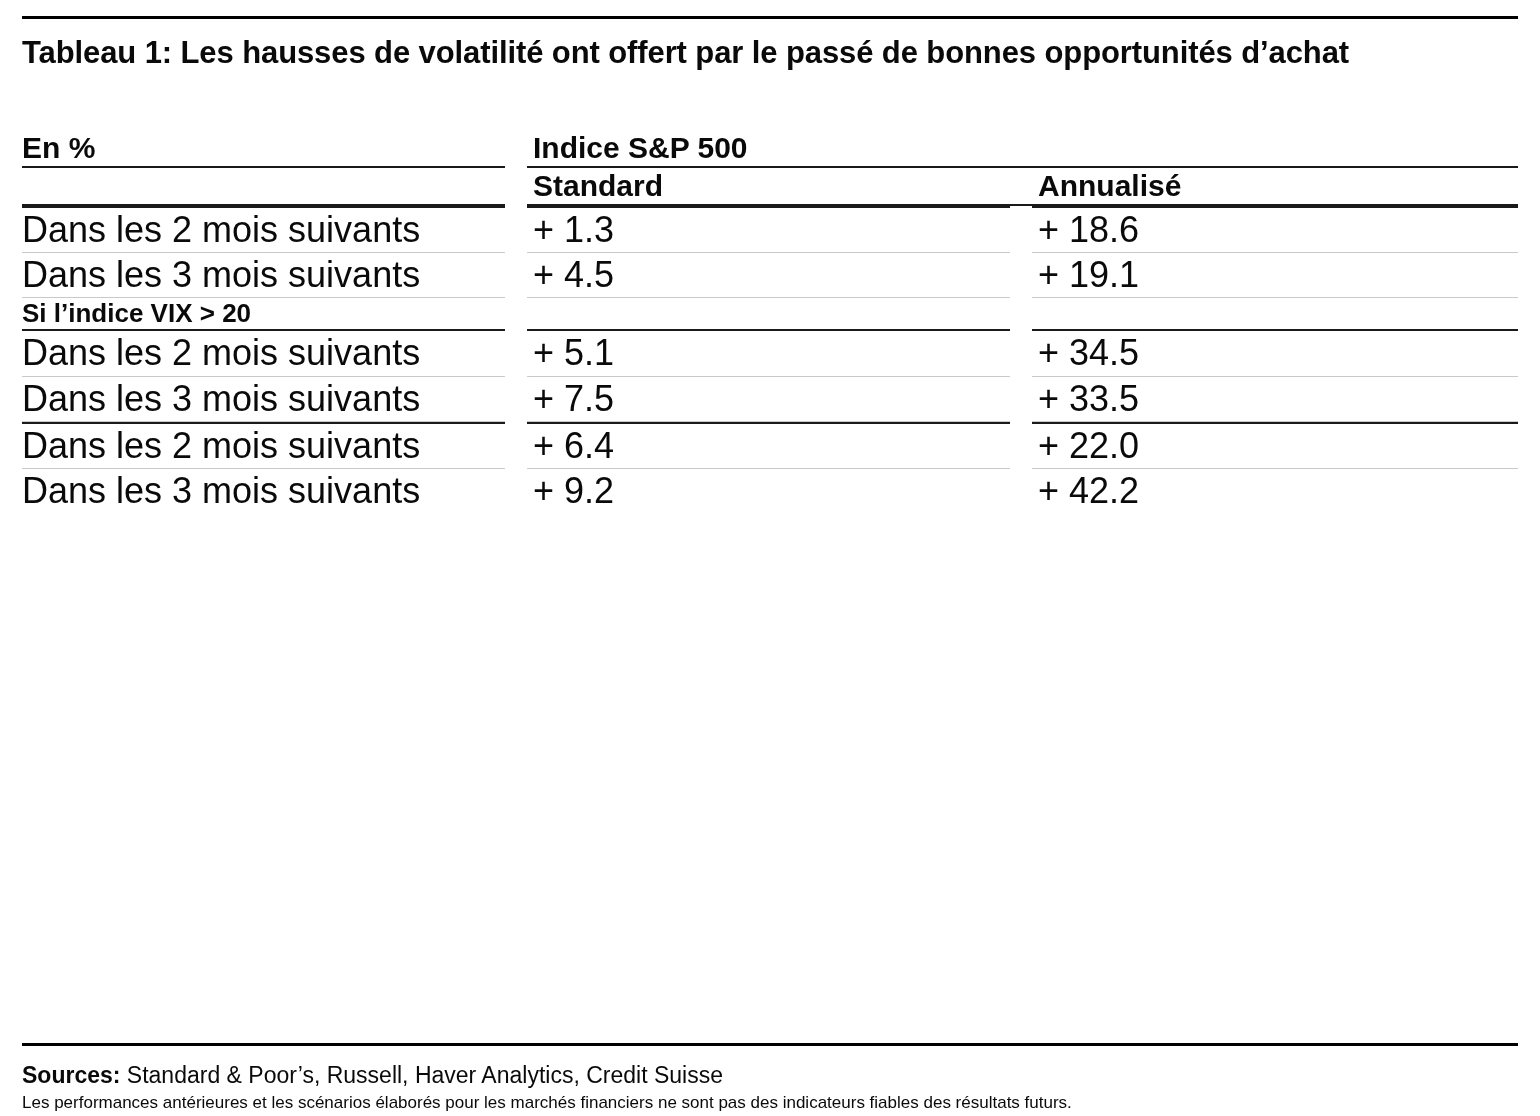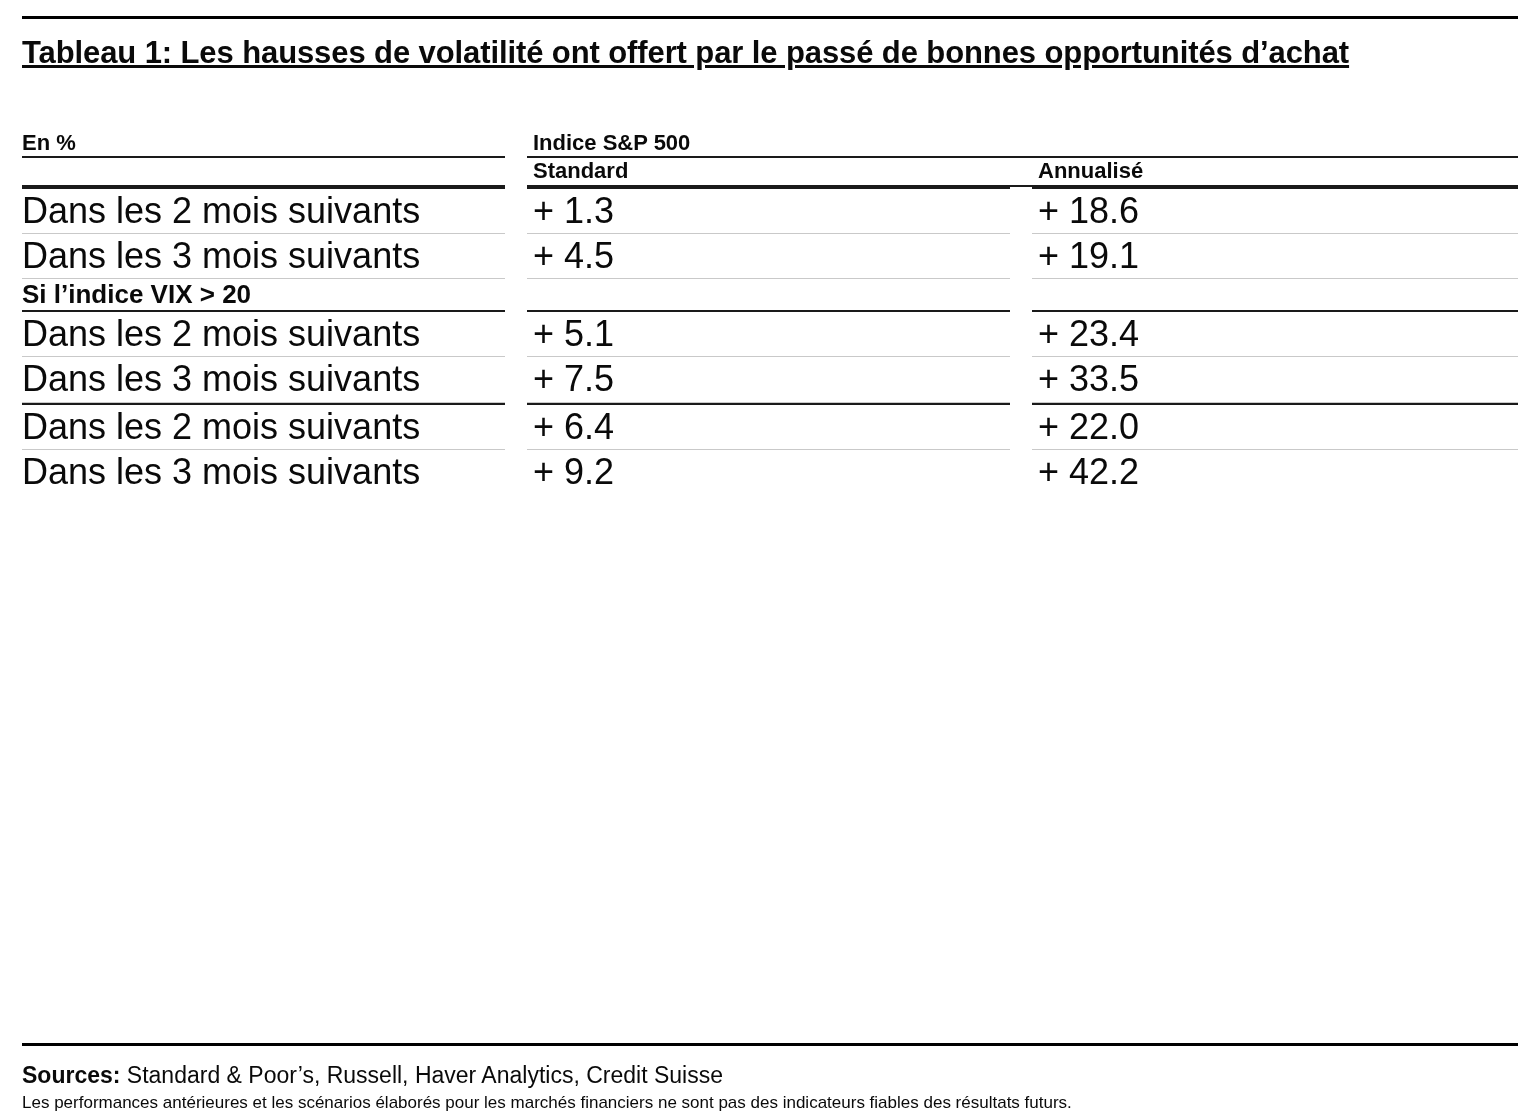--- a/index.html
+++ b/index.html
@@ -28,21 +28,20 @@
     margin-top: 16px;
   }
 
   .title {
     font-size: 31px;
     font-weight: bold;
     line-height: 1.32;
     letter-spacing: -0.1px;
     margin-top: 14px;
     max-width: 1480px;
-    text-decoration: underline;
   }
 
   
   table.tbl {
     width: 100%;
     border-collapse: collapse;
     table-layout: fixed;
     margin-top: 56px;
   }
   table.tbl col.c1 { width: 505px; }
@@ -57,21 +56,21 @@
 
   .cell {
     padding: 6px 0 9px 0;
     font-size: 36px;
     line-height: 1.2;
   }
   .cell.pad-l { padding-left: 6px; }
 
   .hdr {
     font-weight: bold;
-    font-size: 22px;
+    font-size: 30px;
   }
 
   
   .rule-thin-seg {
     height: 0;
     border-bottom: 2px solid #1a1a1a;
   }
   .rule-light-seg {
     height: 0;
     border-bottom: 1px solid #c9c9c9;
@@ -214,21 +213,21 @@
             <div class="rule-thin-seg seg-inset"></div>
           </td>
         <td class="rule-cell">
             <div class="rule-thin-seg"></div>
           </td>
       </tr>
 
       <tr>
         <td class="cell">Dans les 2 mois suivants</td>
         <td class="cell pad-l">+ 5.1</td>
-        <td class="cell pad-l">+ 23.4</td>
+        <td class="cell pad-l">+ 34.5</td>
       </tr>
       <tr>
         <td class="rule-cell">
             <div class="rule-light-seg seg-inset"></div>
           </td>
         <td class="rule-cell">
             <div class="rule-light-seg seg-inset"></div>
           </td>
         <td class="rule-cell">
             <div class="rule-light-seg"></div>

